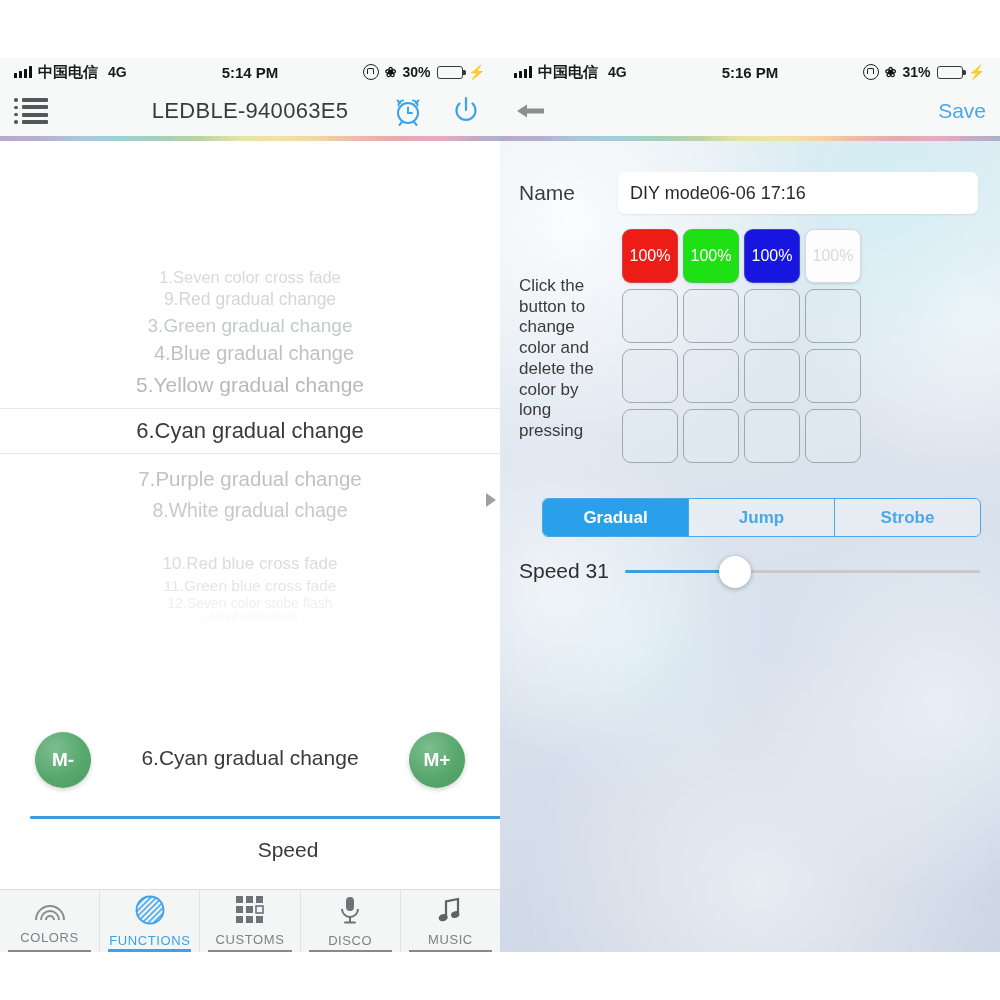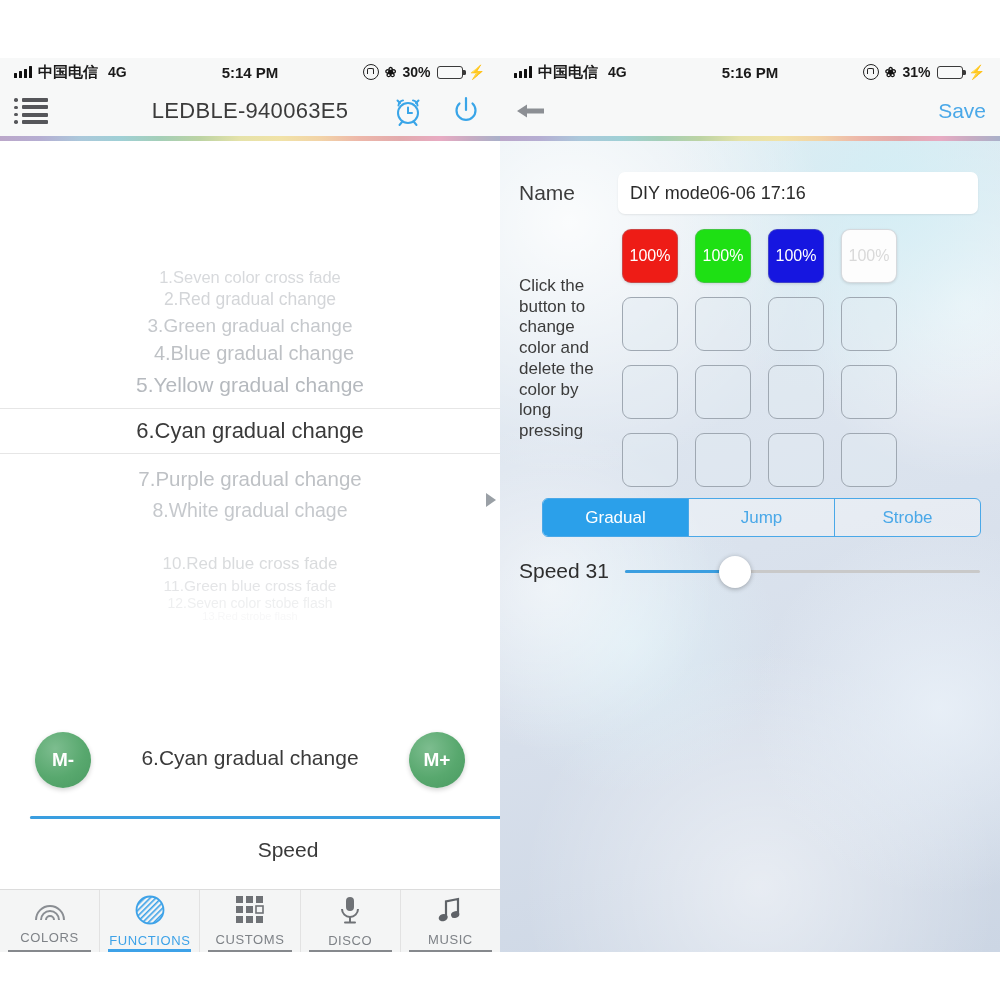--- a/index.html
+++ b/index.html
@@ -160,34 +160,35 @@
     box-shadow:0 1px 2px rgba(0,0,0,.08);
   }
 
   .rhint{
     position:absolute;left:19px;top:135px;width:92px;
     font-size:17px;line-height:1.22;color:#3b3b3b;
   }
   .grid{
     position:absolute;left:122px;top:88px;width:360px;
     display:grid;grid-template-columns:repeat(4,61px);grid-auto-rows:56px;
-    column-gap:0px;row-gap:4px;gap:12px;
+    column-gap:0px;row-gap:4px;
   }
   .cell{
     width:56px;height:54px;border-radius:9px;box-sizing:border-box;
     display:flex;align-items:center;justify-content:center;
     font-size:16px;cursor:pointer;
   }
   .cell.empty{border:1.4px solid #9fa8b2;background:rgba(226,236,241,.45);}
   .cell.filled{border:1.4px solid rgba(140,150,160,.35);box-shadow:0 1px 3px rgba(0,0,0,.12);}
 
   .segbar{
     position:absolute;left:42px;top:357px;width:437px;height:37px;
     display:flex;border:1px solid #4aa8e8;border-radius:6px;overflow:hidden;
     background:rgba(255,255,255,.35);
+    font-weight:bold;
   }
   .seg{
     flex:1;display:flex;align-items:center;justify-content:center;
     font-size:17px;color:#4aa8e8;border-right:1px solid #4aa8e8;cursor:pointer;
   }
   .seg:last-child{border-right:none;}
   .seg.active{background:#2ba0ea;color:#fff;}
 
   .rspeed{position:absolute;left:0;top:410px;width:500px;height:50px;}
   .rspeed .lbl{position:absolute;left:19px;top:8px;font-size:21px;color:#2e2e2e;}
@@ -258,21 +259,21 @@
             <path d="M17 4 V16" stroke-linecap="round"></path>
           </svg>
         </div>
       </div>
     </div>
 
     <div class="rainbow"></div>
 
     <div class="mode-list" id="mode-list">
         <div class="mode-item" style="position: absolute; left: 0px; right: 0px; top: 128px; font-size: 16.5px; color: rgba(150, 155, 162, 0.38);">1.Seven color cross fade</div>
-        <div class="mode-item" style="position: absolute; left: 0px; right: 0px; top: 150px; font-size: 17.5px; color: rgba(150, 155, 162, 0.42);">2.Red  gradual change</div>
+        <div class="mode-item" style="position: absolute; left: 0px; right: 0px; top: 150px; font-size: 17.5px; color: rgba(150, 155, 162, 0.42);">9.Red  gradual change</div>
         <div class="mode-item" style="position: absolute; left: 0px; right: 0px; top: 175px; font-size: 19px; color: rgba(150, 155, 162, 0.55);">3.Green gradual change</div>
         <div class="mode-item" style="position: absolute; left: 4px; right: 0px; top: 202px; font-size: 20px; color: rgba(150, 155, 162, 0.62);">4.Blue gradual change</div>
         <div class="mode-item" style="position: absolute; left: 0px; right: 0px; top: 233px; font-size: 21px; color: rgba(150, 155, 162, 0.7);">5.Yellow gradual change</div>
         <div class="mode-item sel" style="position: absolute; left: 0px; right: 0px; top: 267px; font-size: 22px; height: 44px; line-height: 44px; color: rgb(58, 58, 58);">6.Cyan gradual change</div>
         <div class="mode-item" style="position: absolute; left: 0px; right: 0px; top: 328px; font-size: 20.5px; color: rgba(150, 155, 162, 0.62);">7.Purple gradual change</div>
         <div class="mode-item" style="position: absolute; left: 0px; right: 0px; top: 360px; font-size: 19.5px; color: rgba(150, 155, 162, 0.55);">8.White gradual chage</div>
         <div class="mode-item" style="position: absolute; left: 0px; right: 0px; top: 414px; font-size: 17px; color: rgba(150, 155, 162, 0.36);">10.Red blue cross fade</div>
         <div class="mode-item" style="position: absolute; left: 0px; right: 0px; top: 437px; font-size: 15.5px; color: rgba(150, 155, 162, 0.26); filter: blur(0.5px);">11.Green blue cross fade</div>
         <div class="mode-item" style="position: absolute; left: 0px; right: 0px; top: 455px; font-size: 14px; color: rgba(150, 155, 162, 0.16); filter: blur(0.5px);">12.Seven color stobe flash</div>
         <div class="mode-item" style="position: absolute; left: 0px; right: 0px; top: 470px; font-size: 11px; color: rgba(150, 155, 162, 0.08); filter: blur(0.5px);">13.Red strobe flash</div>

